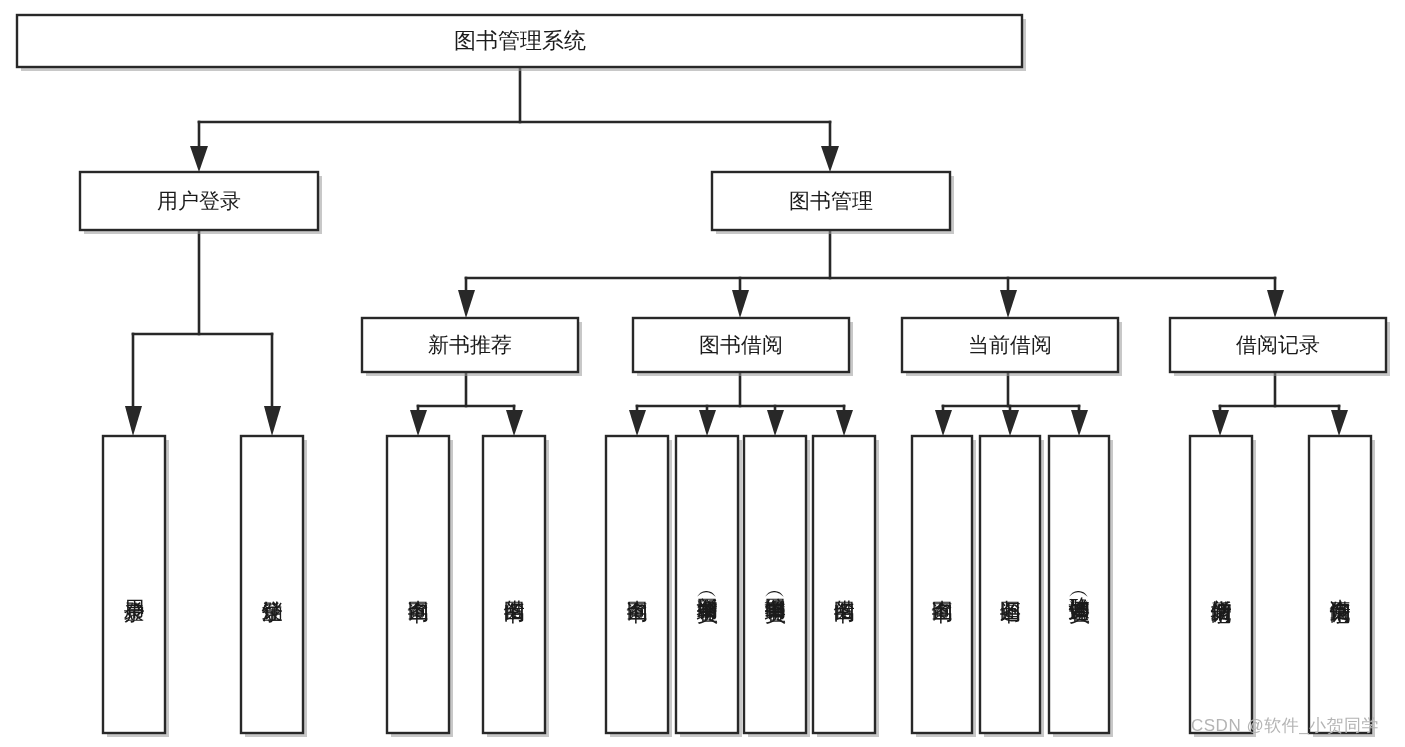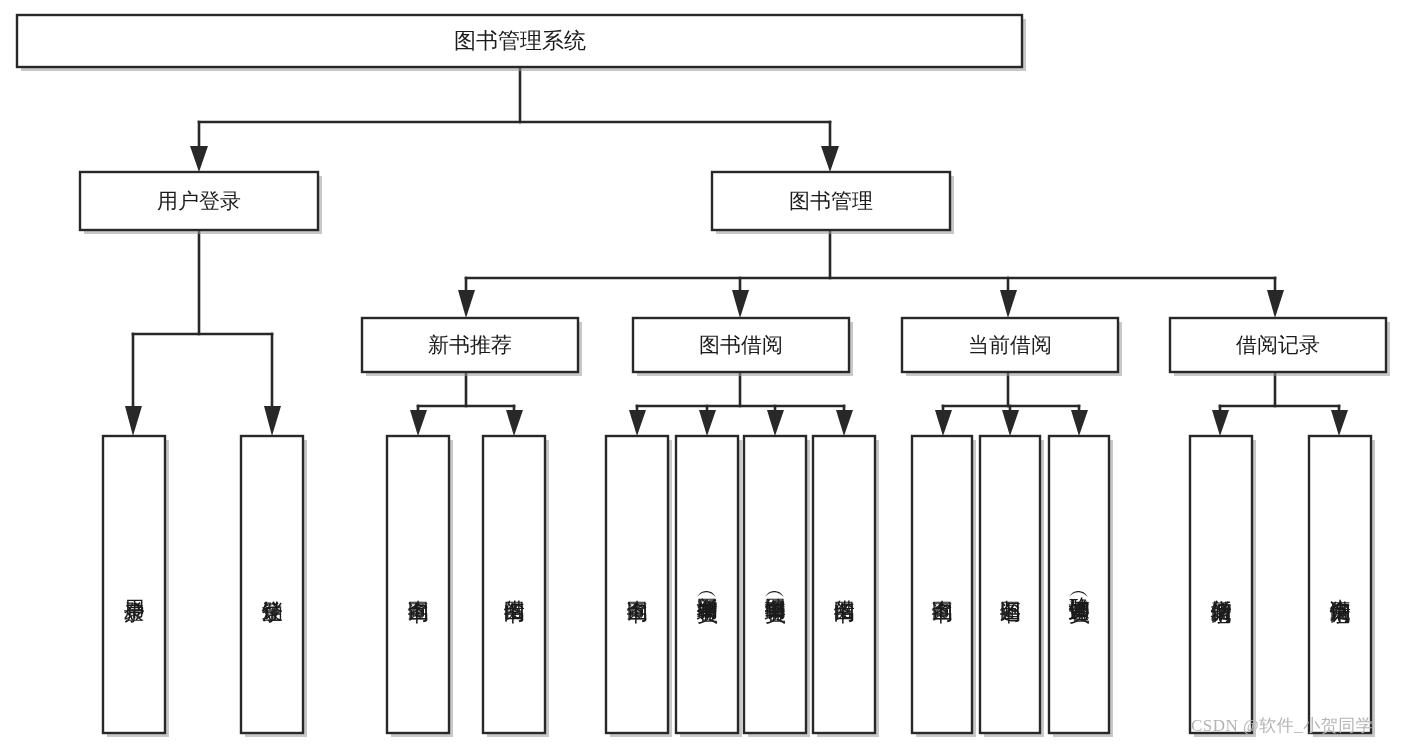--- a/index.html
+++ b/index.html
@@ -66,21 +66,21 @@
     text-orientation: upright;
     white-space: nowrap;
     display: flex;
     align-items: center;
     justify-content: center;
     letter-spacing: 1px;
     pointer-events: none;
   }
   .watermark {
     position: absolute;
-    font-family: Liberation Serif, serif;
+    font-family: Liberation Sans, sans-serif;
     font-size: 17px;
     color: #b4b4b4;
     white-space: nowrap;
     letter-spacing: 0.5px;
   }
 </style>
 </head>
 <body>
 
 <div id="diagram-root">

